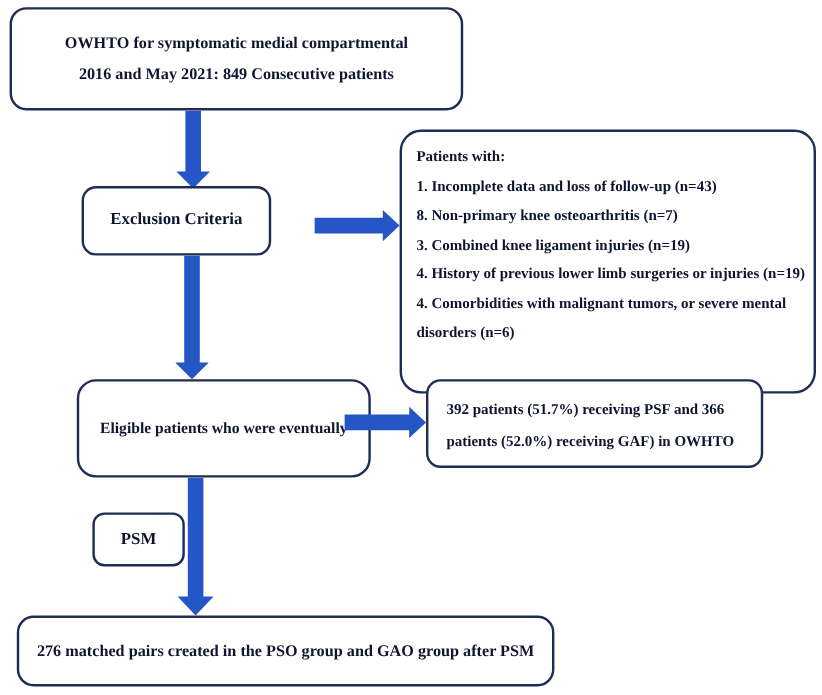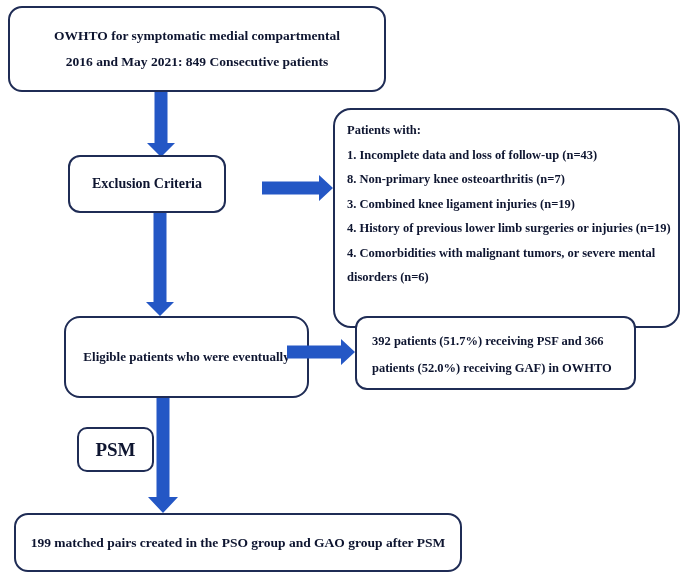--- a/index.html
+++ b/index.html
@@ -82,21 +82,21 @@
     width: 281px; height: 74px;
     font-size: 12.5px;
     border-radius: 12px;
     padding: 10px 6px 0 15px;
   }
   #fixation-box .line { line-height: 27px; }
   
   #psm-box {
     left: 77px; top: 427px;
     width: 77px; height: 45px;
-    font-size: 19px;
+    font-size: 14px;
     border-radius: 10px;
   }
   
   #matched-box {
     left: 14px; top: 513px;
     width: 448px; height: 59px;
     font-size: 13.5px;
   }
 </style>
 </head>
@@ -150,16 +150,16 @@
 
   <div class="box center-lines" id="psm-box">
     <div class="line">PSM</div>
   </div>
 
   <svg class="arrow" style="left:148px; top:398px;" width="30" height="115">
     <polygon points="8.5,0 21.5,0 21.5,99 30,99 15,115 0,99 8.5,99" fill="currentColor"></polygon>
   </svg>
 
   <div class="box center-lines" id="matched-box">
-    <div class="line">199 matched pairs created in the PSO group and GAO group after PSM</div>
+    <div class="line">276 matched pairs created in the PSO group and GAO group after PSM</div>
   </div>
 
 </div>
 
 </body></html>

